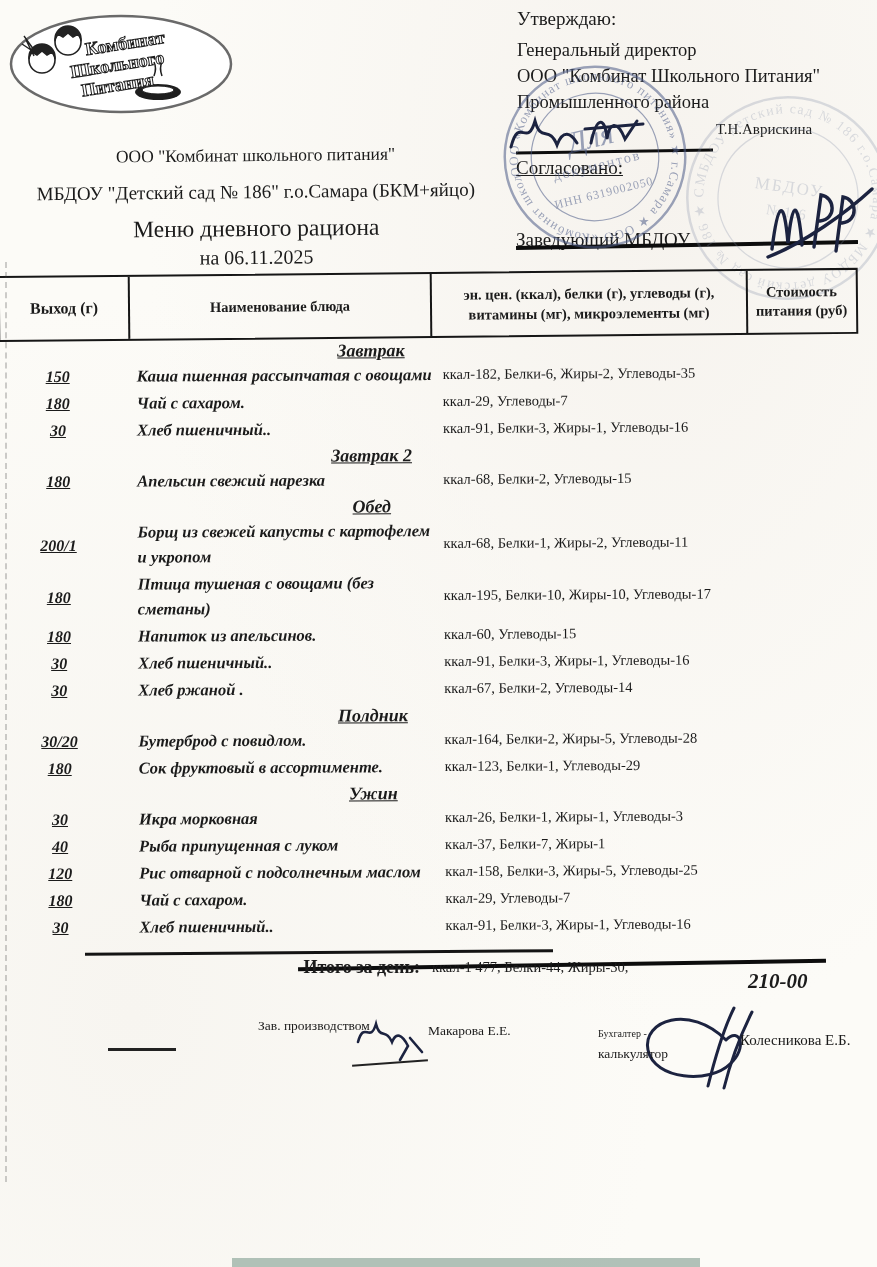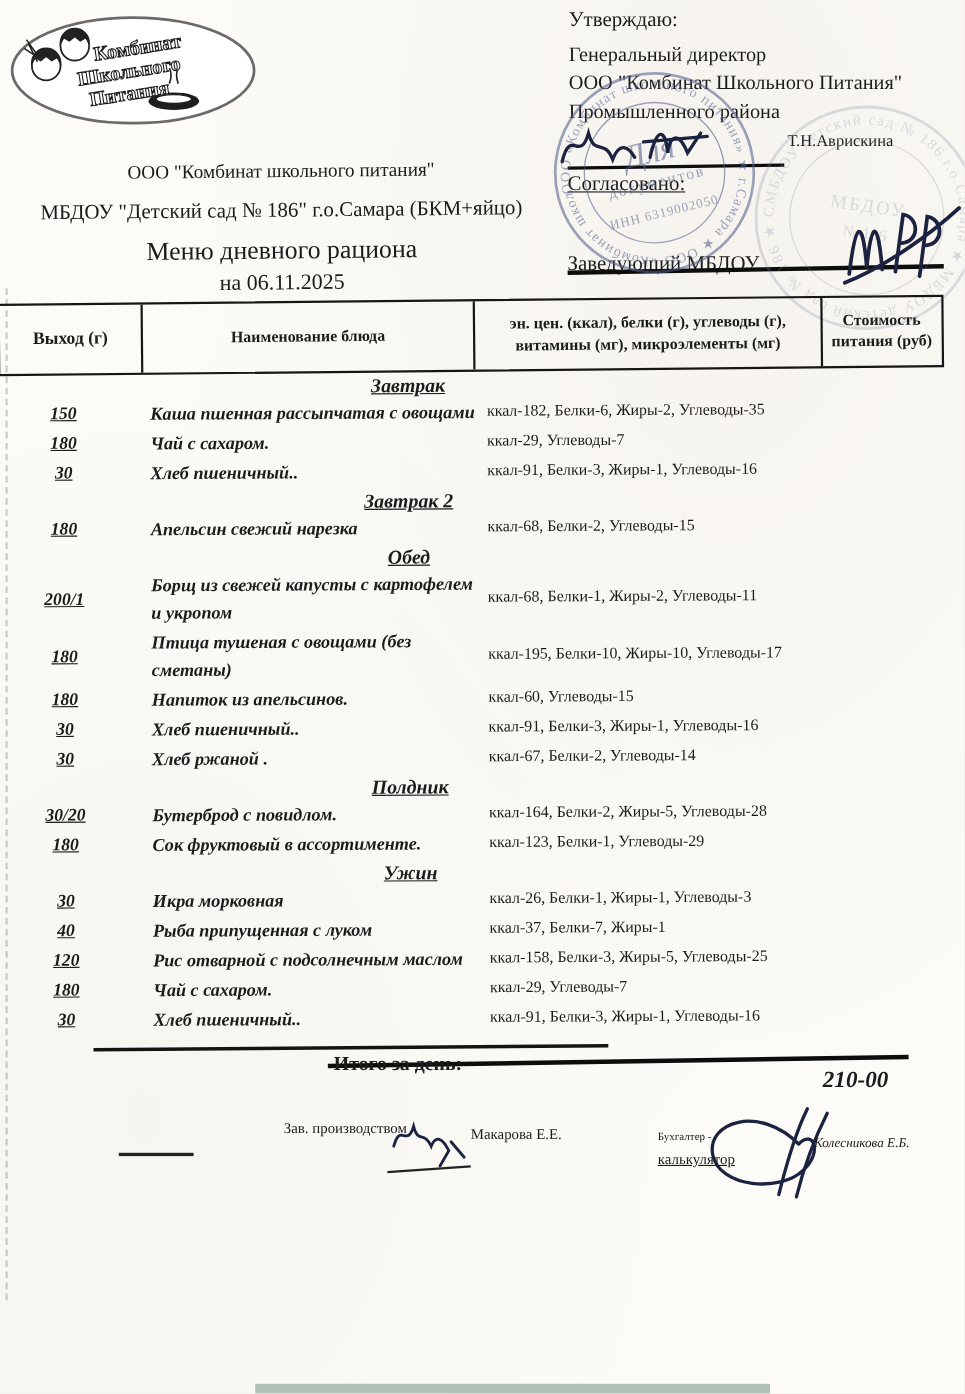--- a/index.html
+++ b/index.html
@@ -66,22 +66,22 @@
   .line-a{left:85px; top:951px; width:468px; height:2.5px; background:#141414; transform:rotate(-0.45deg);}
   .line-b{left:298px; top:963px; width:528px; height:3.5px; background:#0d0d0d; transform:rotate(-0.9deg);}
   .total-label{left:178px; top:957px; width:242px; text-align:right; font-weight:bold; font-size:18px;}
   .total-nutrition{left:432px; top:956px; width:310px; font-size:14.5px; line-height:22px;}
   .total-cost{left:748px; top:969px; font-weight:bold; font-style:italic; font-size:21px;}
 
   
   .f-prod{left:258px; top:1018px; font-size:13.5px;}
   .f-prod-name{left:428px; top:1023px; font-size:13.5px;}
   .f-acc1{left:598px; top:1028px; font-size:10px;}
-  .f-acc2{left:598px; top:1046px; font-size:13.5px;text-decoration:underline;}
-  .f-acc-name{left:740px; top:1032px; font-size:12px;font-style:italic;}
+  .f-acc2{left:598px; top:1046px; font-size:13.5px;}
+  .f-acc-name{left:740px; top:1032px; font-size:15px;}
   .f-line-short{left:108px; top:1048px; width:68px; height:2.5px; background:#222;}
   .f-line-sigc{left:352px; top:1062px; width:76px; height:2px; background:#222; transform:rotate(-4deg);}
 
   .edge-marks{left:5px; top:262px; height:920px; width:0; border-left:2px dashed rgba(60,60,60,.25);}
   .bottom-strip{left:232px; top:1258px; width:468px; height:9px; background:#9db3a8; opacity:.8;}
 </style>
 </head>
 <body>
 
 <div class="page">
@@ -309,20 +309,21 @@
     <div class="cell-nu">ккал-91, Белки-3, Жиры-1, Углеводы-16</div>
   </div>
 </div>
   </div>
 </div>
 
   <div class="abs line-a"></div>
   <div class="abs line-b"></div>
   <div class="abs total-label">Итого за день:</div>
   <div class="abs total-nutrition">
+    <div>ккал-1 477, Белки-44, Жиры-30,</div>
   </div>
   <div class="abs total-cost">210-00</div>
 
   <div class="abs f-line-short"></div>
   <div class="abs f-prod">Зав. производством</div>
   <div class="abs f-prod-name">Макарова Е.Е.</div>
   <div class="abs f-line-sigc"></div>
   <div class="abs f-acc1">Бухгалтер -</div>
   <div class="abs f-acc2">калькулятор</div>
   <div class="abs f-acc-name">Колесникова Е.Б.</div>

